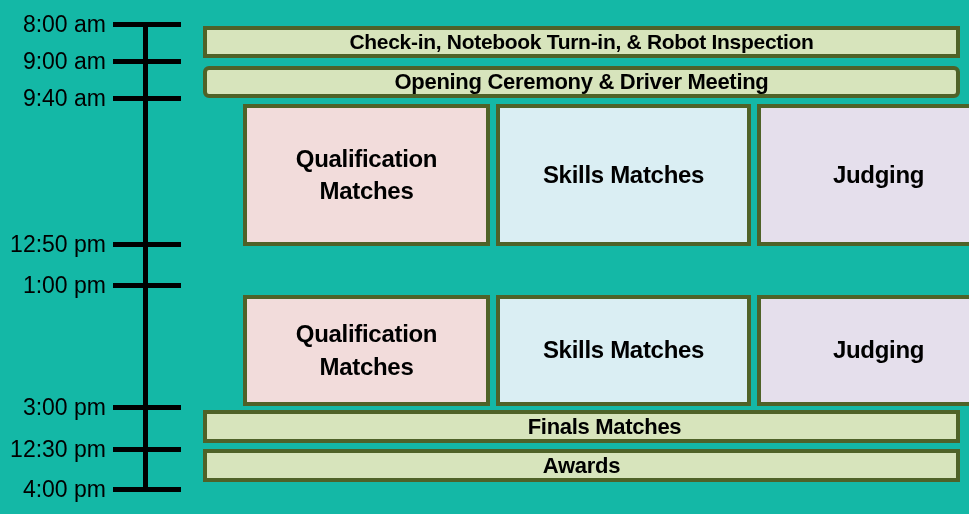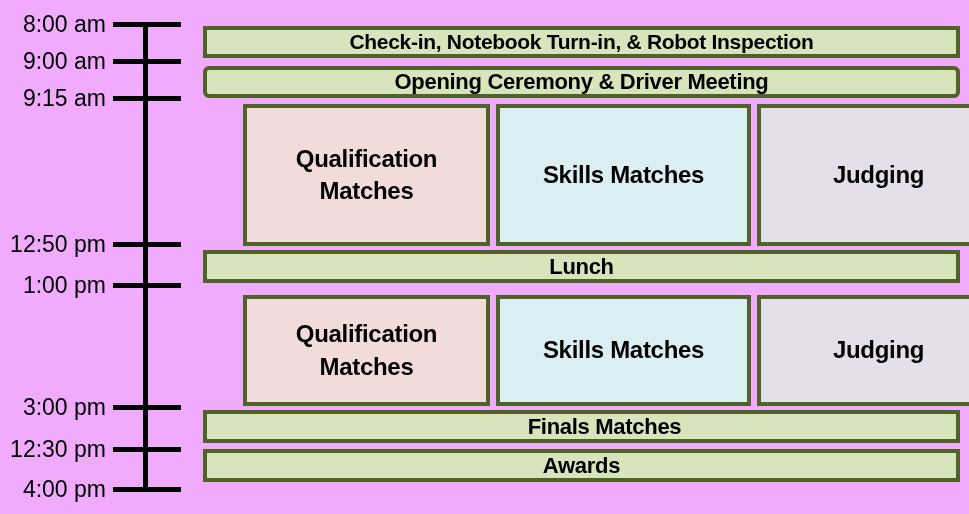--- a/index.html
+++ b/index.html
@@ -5,21 +5,21 @@
   html, body {
     margin: 0;
     padding: 0;
     background: #ffffff;
     font-family: "Liberation Sans", sans-serif;
   }
   .canvas {
     position: relative;
     width: 969px;
     height: 514px;
-    background: #f0abfc;
+    background: #14b8a6;
     overflow: hidden;
   }
 
   
   .axis-line {
     position: absolute;
     left: 143px;
     top: 22px;
     width: 5px;
     height: 470px;
@@ -110,21 +110,21 @@
   <div class="tick" style="top:59px"></div>
   <div class="tick" style="top:96px"></div>
   <div class="tick" style="top:242px"></div>
   <div class="tick" style="top:283px"></div>
   <div class="tick" style="top:405px"></div>
   <div class="tick" style="top:447px"></div>
   <div class="tick" style="top:487px"></div>
 
   <div class="time-label" style="top:10px">8:00 am</div>
   <div class="time-label" style="top:47px">9:00 am</div>
-  <div class="time-label" style="top:84px">9:15 am</div>
+  <div class="time-label" style="top:84px">9:40 am</div>
   <div class="time-label" style="top:230px">12:50 pm</div>
   <div class="time-label" style="top:271px">1:00 pm</div>
   <div class="time-label" style="top:393px">3:00 pm</div>
   <div class="time-label" style="top:435px">12:30 pm</div>
   <div class="time-label" style="top:475px">4:00 pm</div>
 
   <div class="events">
 
     <div class="banner small-text b-checkin">
       <span>Check-in, Notebook Turn-in, &amp; Robot Inspection</span>
@@ -139,23 +139,20 @@
         <span>Qualification Matches</span>
       </div>
       <div class="session skills">
         <span>Skills Matches</span>
       </div>
       <div class="session judging">
         <span>Judging</span>
       </div>
     </div>
 
-    <div class="banner b-lunch">
-      <span>Lunch</span>
-    </div>
 
     <div class="session-row row-pm">
       <div class="session qual">
         <span>Qualification Matches</span>
       </div>
       <div class="session skills">
         <span>Skills Matches</span>
       </div>
       <div class="session judging">
         <span>Judging</span>

